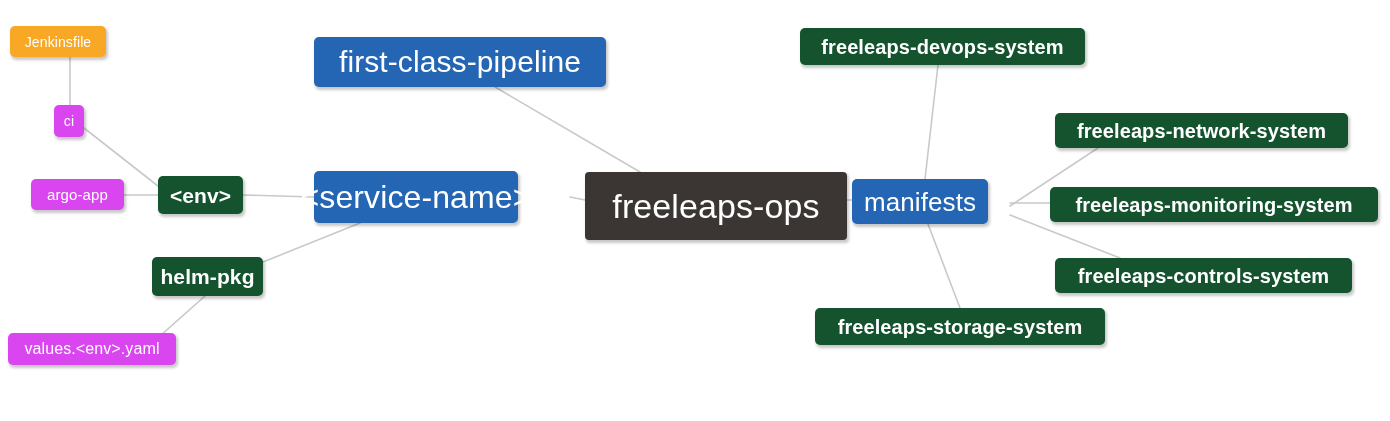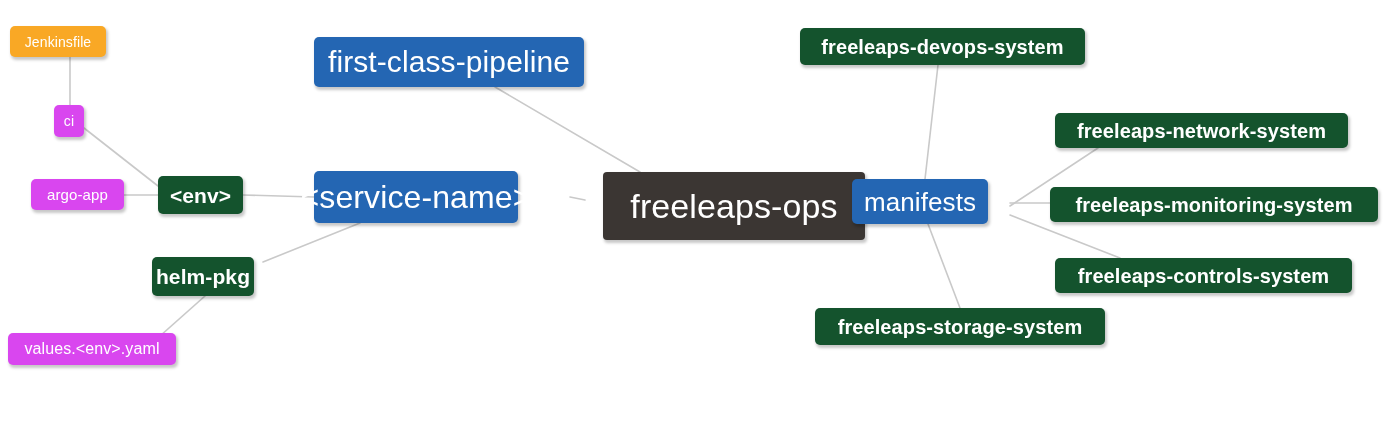--- a/index.html
+++ b/index.html
@@ -81,33 +81,33 @@
       </div>
       <div class="mm-node red" style="left: 54px; top: 105px; width: 30px; height: 32px; font-size: 14px;">
         <span class="mm-label">ci</span>
       </div>
       <div class="mm-node red" style="left: 31px; top: 179px; width: 93px; height: 31px; font-size: 15px; text-align: center;">
         <span class="mm-label">argo-app</span>
       </div>
       <div class="mm-node green" style="left: 158px; top: 176px; width: 85px; height: 38px; font-size: 21px;">
         <span class="mm-label">&lt;env&gt;</span>
       </div>
-      <div class="mm-node green" style="left: 152px; top: 257px; width: 102px; height: 39px; font-size: 21px;">
+      <div class="mm-node green" style="left: 152px; top: 257px; width: 111px; height: 39px; font-size: 21px;">
         <span class="mm-label">helm-pkg</span>
       </div>
       <div class="mm-node red" style="left: 8px; top: 333px; width: 168px; height: 32px; font-size: 16px;">
         <span class="mm-label">values.&lt;env&gt;.yaml</span>
       </div>
-      <div class="mm-node blue" style="left: 314px; top: 37px; width: 270px; height: 50px; font-size: 30px;">
+      <div class="mm-node blue" style="left: 314px; top: 37px; width: 292px; height: 50px; font-size: 30px;">
         <span class="mm-label">first-class-pipeline</span>
       </div>
       <div class="mm-node blue" style="left: 314px; top: 171px; width: 204px; height: 52px; font-size: 32px;">
         <span class="mm-label">&lt;service-name&gt;</span>
       </div>
-      <div class="mm-node root" style="left: 585px; top: 172px; width: 262px; height: 68px; font-size: 34px; margin-left: 18px;">
+      <div class="mm-node root" style="left: 585px; top: 172px; width: 262px; height: 68px; font-size: 34px;">
         <span class="mm-label">freeleaps-ops</span>
       </div>
       <div class="mm-node blue" style="left: 852px; top: 179px; width: 136px; height: 45px; font-size: 26px;">
         <span class="mm-label">manifests</span>
       </div>
       <div class="mm-node green" style="left: 800px; top: 28px; width: 285px; height: 37px; font-size: 20px;">
         <span class="mm-label">freeleaps-devops-system</span>
       </div>
       <div class="mm-node green" style="left: 1055px; top: 113px; width: 293px; height: 35px; font-size: 20px;">
         <span class="mm-label">freeleaps-network-system</span>

